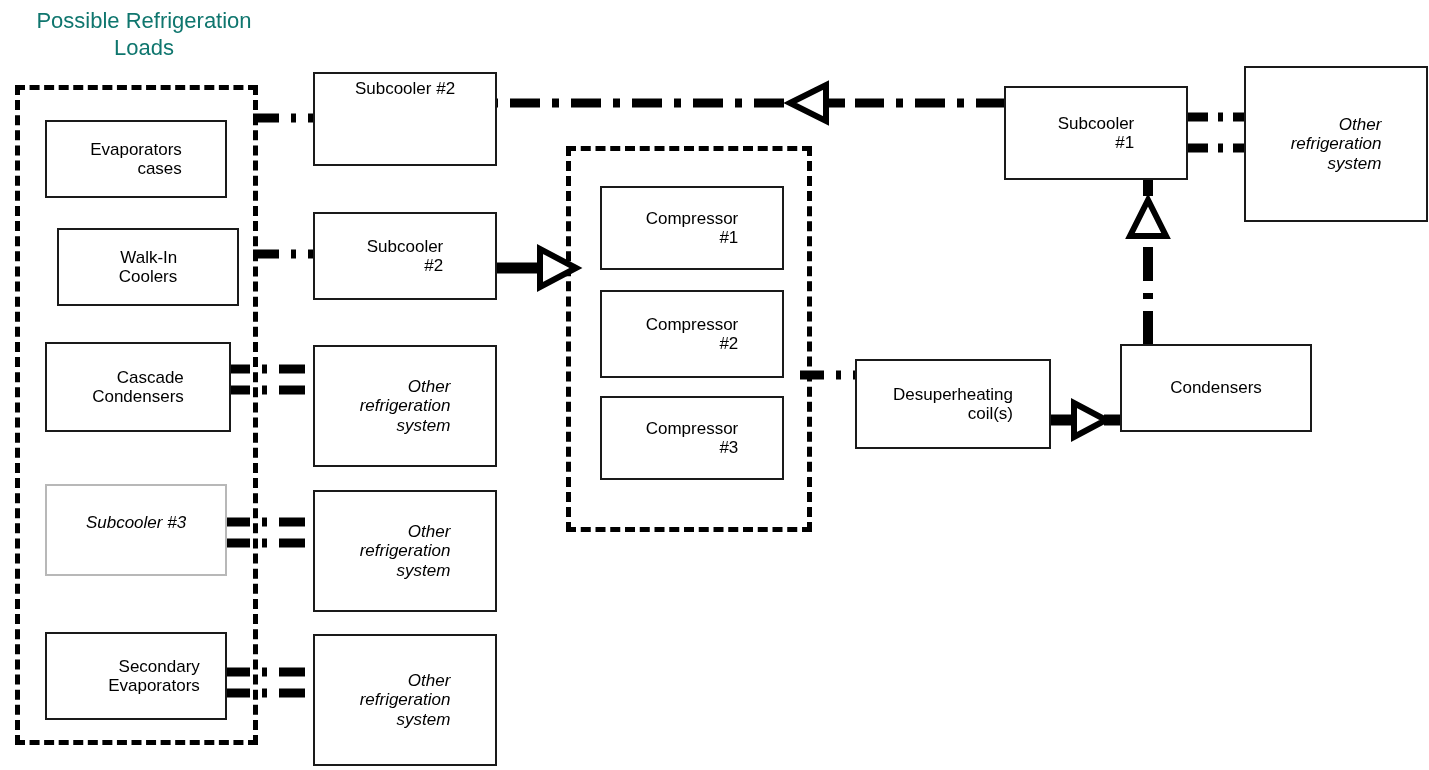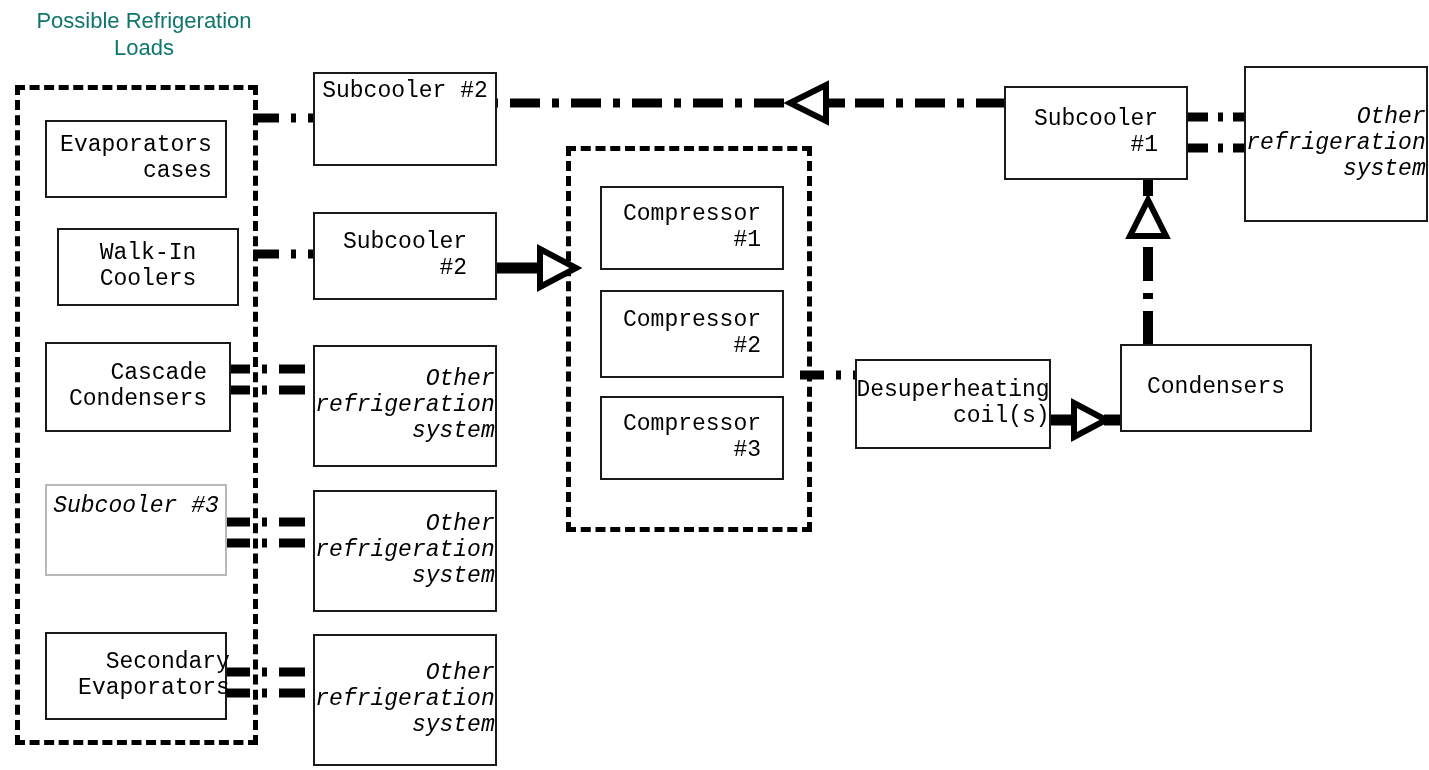--- a/index.html
+++ b/index.html
@@ -13,24 +13,23 @@
   .box{
     position:absolute;
     box-sizing:border-box;
     border:2px solid #1a1a1a;
     background:#ffffff;
     display:flex;
     justify-content:center;
     text-align:center;
     line-height:1.12;
     color:#000000;
-    font-size:23px;
+    font-size:17px;
     white-space:pre-line;
     z-index:6;
-    font-family:Liberation Mono, monospace;
   }
   .box.mid{align-items:center;text-align:right;}
   .box.top{align-items:flex-start;padding-top:5px;}
   .box.italic{font-style:italic;}
   .box.light{border:2px solid #b8b8b8;}
   .box.overflow{white-space:pre;overflow:visible;}
 
   .title{
     position:absolute;
     color:#0f766e;
@@ -109,21 +108,21 @@
 
   <div class="box mid" style="left:45px;top:120px;width:182px;height:78px;">Evaporators
 cases</div>
 
   <div class="box mid" style="left:57px;top:228px;width:182px;height:78px;">Walk-In
 Coolers</div>
 
   <div class="box mid" style="left:45px;top:342px;width:186px;height:90px;">Cascade
 Condensers</div>
 
-  <div class="box top italic light" style="left:45px;top:484px;width:182px;height:92px;padding-top:8px;">Subcooler #3</div>
+  <div class="box top italic light" style="left:45px;top:484px;width:182px;height:92px;padding-top:27px;">Subcooler #3</div>
 
   <div class="box mid" style="left:45px;top:632px;width:182px;height:88px;padding-left:36px;">Secondary
 Evaporators</div>
 
   <div class="box top" style="left:313px;top:72px;width:184px;height:94px;">Subcooler #2</div>
 
   <div class="box mid" style="left:313px;top:212px;width:184px;height:88px;">Subcooler
 #2</div>
 
   <div class="box mid italic" style="left:313px;top:345px;width:184px;height:122px;">Other

